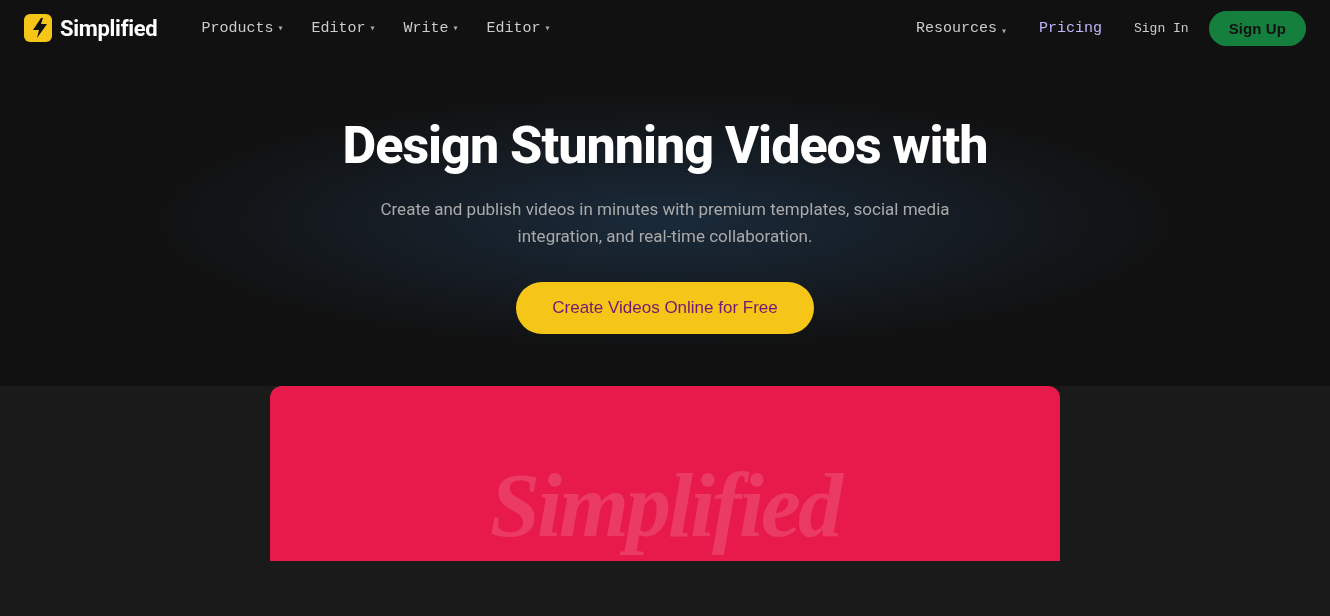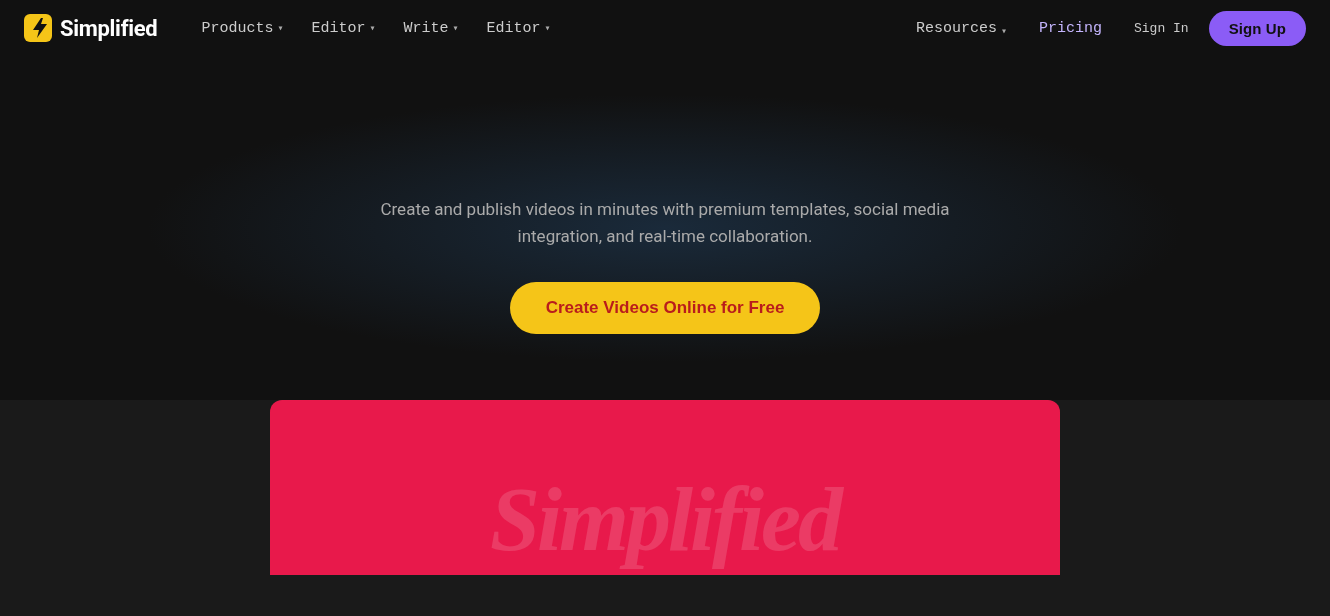--- a/index.html
+++ b/index.html
@@ -100,21 +100,21 @@
 
     .nav-signin {
       color: #cccccc;
       font-size: 13px;
       padding: 8px 12px;
       cursor: pointer;
       border-radius: 6px;
     }
 
     .btn-signup {
-      background-color: #8b5cf6;
+      background-color: #15803d;
       color: #111111;
       font-size: 15px;
       font-weight: 600;
       padding: 9px 20px;
       border-radius: 24px;
       border: none;
       cursor: pointer;
       letter-spacing: 0.1px;
     }
 
@@ -140,29 +140,29 @@
       color: #aaaaaa;
       font-size: 17px;
       line-height: 1.6;
       max-width: 600px;
       margin: 0 auto 32px;
       font-weight: 400;
     }
 
     .btn-cta {
       background-color: #f5c518;
-      color: #b91c1c;
+      color: #701a75;
       font-size: 17px;
-      font-weight: 700;
+      font-weight: 400;
       padding: 16px 36px;
       border-radius: 50px;
       border: none;
       cursor: pointer;
       display: inline-block;
-      margin-bottom: 26px;
+      margin-bottom: 12px;
     }
 
     .no-cc {
       color: #888888;
       font-size: 14px;
       display: block;
     }
 
     
     .preview-section {
@@ -231,21 +231,21 @@
     </div>
     <div class="nav-signin nav-item">
       <span>Sign In</span>
     </div>
     <button class="btn-signup">Sign Up</button>
   </div>
 </nav>
 
 <section class="hero">
   <h1 class="hero-title">
-    <br>
+    <span>Design Stunning Videos with</span><br>
   </h1>
   <p class="hero-subtitle">Create and publish videos in minutes with premium templates, social media integration, and real-time collaboration.</p>
   <button class="btn-cta">Create Videos Online for Free</button>
 </section>
 
 <div class="preview-section">
   <div class="preview-decorative">Simplified</div>
 </div>
 
 </body></html>

